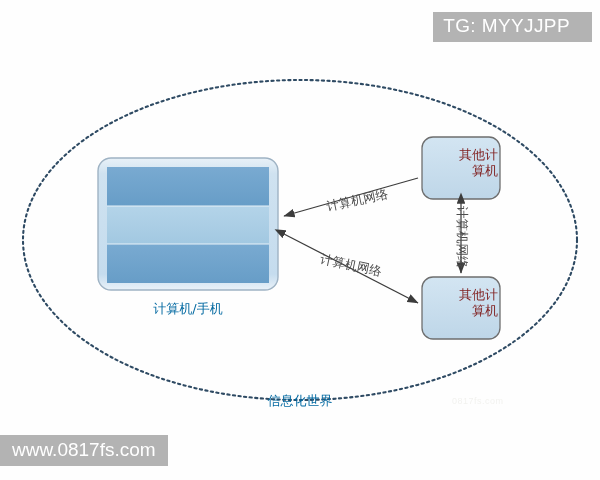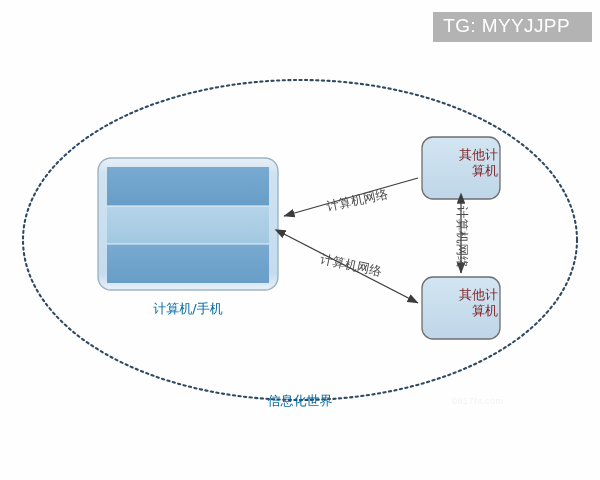--- a/index.html
+++ b/index.html
@@ -201,14 +201,15 @@
 
   <div class="edge-label e-top cn">计算机网络</div>
   <div class="edge-label e-bottom cn">计算机网络</div>
   <div class="edge-label e-vert cn">计算机网络</div>
 
   <div class="caption world cn">信息化世界</div>
 
   <div class="faint-mark">0817fs.com</div>
 
   <div class="tag-badge">TG: MYYJJPP</div>
+  <div class="url-badge">www.0817fs.com</div>
 
 </div>
 
 </body></html>

